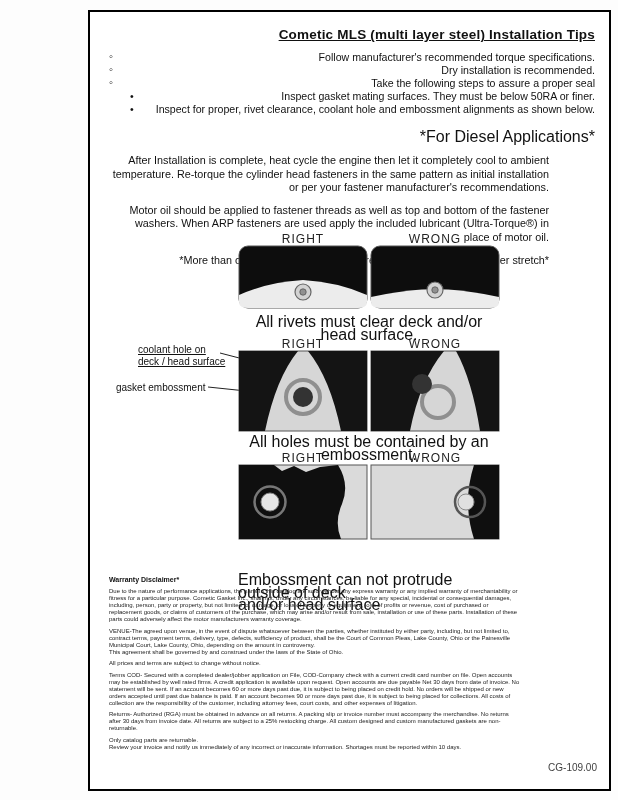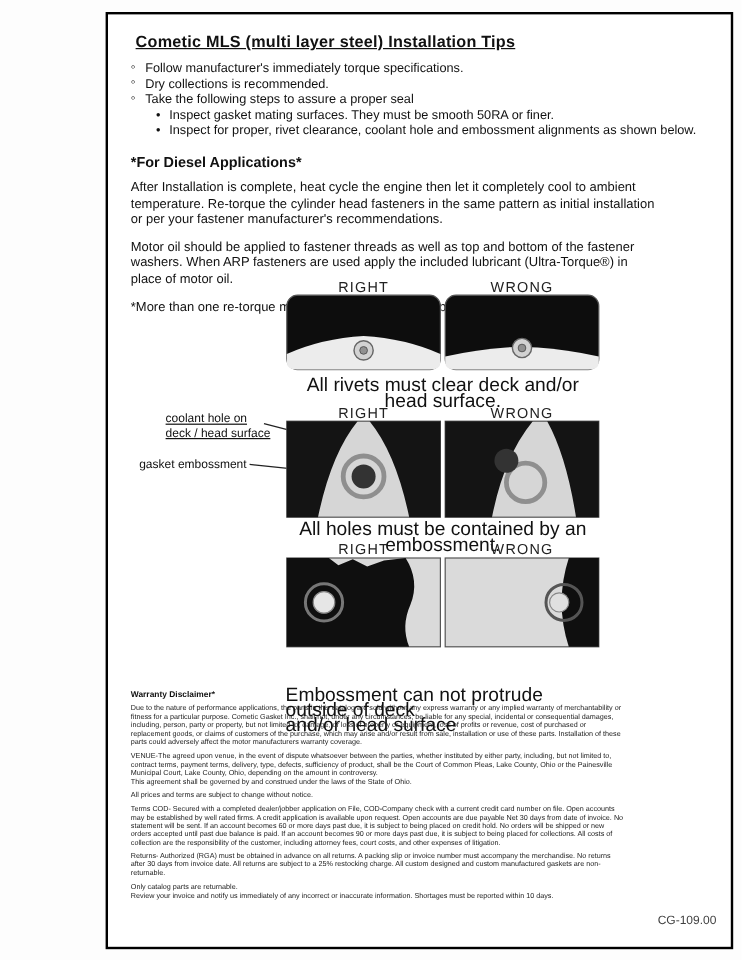--- a/index.html
+++ b/index.html
@@ -3,35 +3,35 @@
 <meta charset="utf-8">
 <style>
   * { margin:0; padding:0; box-sizing:border-box; }
   html,body { width:618px; height:800px; background:#fdfdfd; overflow:hidden; }
   body { font-family:"Liberation Sans", sans-serif; color:#111; position:relative; }
 
   .page {
     position:absolute; left:88px; top:10px; width:523px; height:781px;
     border:2px solid #000; background:#fff;
   }
-  .content { padding:12px 14px 0 19px; }
+  .content { padding:12px 14px 0 19px;text-align:right; }
 
   .doc-title {
     font-size:13.5px; font-weight:bold; text-decoration:underline;
     margin:3px 0 9px 4px; letter-spacing:0.2px;
   }
 
   ul.tips { list-style:none; font-size:10.6px; line-height:13px; margin-left:0; }
   ul.tips > li { padding-left:12px; position:relative; }
   ul.tips > li::before { content:"\25E6"; position:absolute; left:0; top:-1px; font-size:11px; }
   ul.subtips { list-style:none; font-size:10.6px; line-height:13px; margin-left:21px; }
   ul.subtips > li { padding-left:11px; position:relative; }
   ul.subtips > li::before { content:"\2022"; position:absolute; left:0; top:0; }
 
-  .diesel-heading { font-size:12px; font-weight:bold; margin:12px 0 8px 0; }
+  .diesel-heading { font-size:16px; font-weight:normal; margin:12px 0 8px 0; }
   .para { font-size:10.8px; line-height:13.6px; width:440px; margin-bottom:9px; }
 
   .diagrams { position:absolute; left:0; top:212px; width:523px; height:334px; }
   .dg-label { position:absolute; width:130px; text-align:center; font-size:12px; letter-spacing:1px; color:#222; }
   .tile { position:absolute; width:130px; }
   .tile svg { display:block; }
   .caption { position:absolute; font-size:16px; line-height:12.5px; color:#111; white-space:pre-line; }
   .annot { position:absolute; font-size:10px; line-height:11.5px; color:#111; white-space:pre-line; }
   .leader-lines { position:absolute; left:0; top:0; pointer-events:none; }
 
@@ -43,26 +43,26 @@
 </style>
 </head>
 <body>
 
 <div class="page">
   <div class="content">
 
     <h1 class="doc-title">Cometic MLS (multi layer steel) Installation Tips</h1>
 
     <ul class="tips">
-      <li>Follow manufacturer's immediately torque specifications.</li>
-      <li>Dry collections is recommended.</li>
+      <li>Follow manufacturer's recommended torque specifications.</li>
+      <li>Dry installation is recommended.</li>
       <li>Take the following steps to assure a proper seal</li>
     </ul>
     <ul class="subtips">
-      <li>Inspect gasket mating surfaces.  They must be smooth 50RA or finer.</li>
+      <li>Inspect gasket mating surfaces.  They must be below 50RA or finer.</li>
       <li>Inspect for proper, rivet clearance, coolant hole and embossment alignments as shown below.</li>
     </ul>
 
     <h2 class="diesel-heading">*For Diesel Applications*</h2>
     <p class="para">After Installation is complete, heat cycle the engine then let it completely cool to ambient temperature. Re-torque the cylinder head fasteners in the same pattern as initial installation or per your fastener manufacturer's recommendations.</p>
     <p class="para">Motor oil should be applied to fastener threads as well as top and bottom of the fastener washers. When ARP fasteners are used apply the included lubricant (Ultra-Torque®) in place of motor oil.</p>
     <p class="para">*More than one re-torque may be required to achieve proper fastener stretch*</p>
   </div>
 
   <div class="diagrams">

